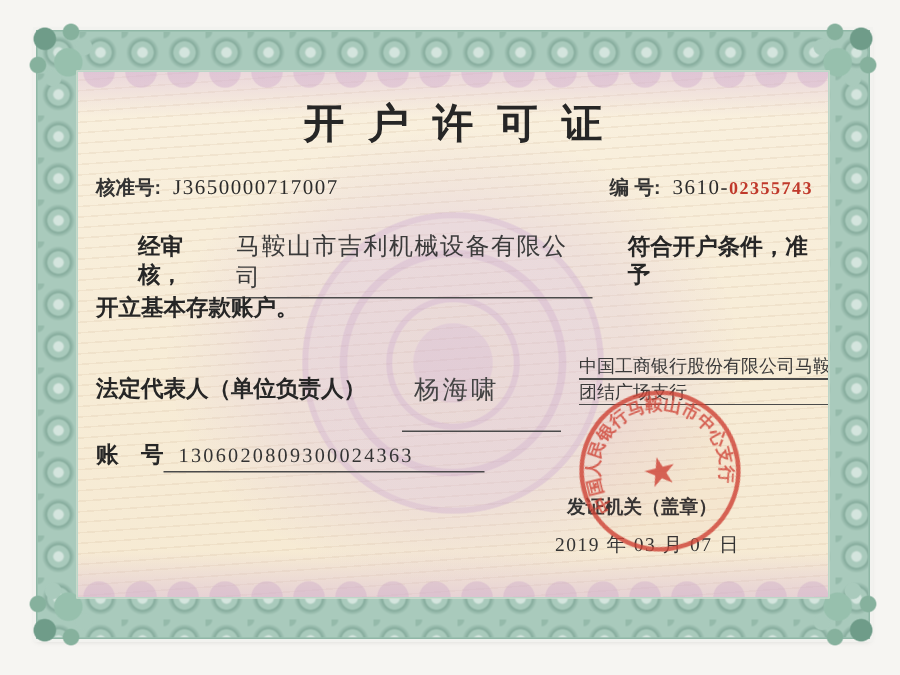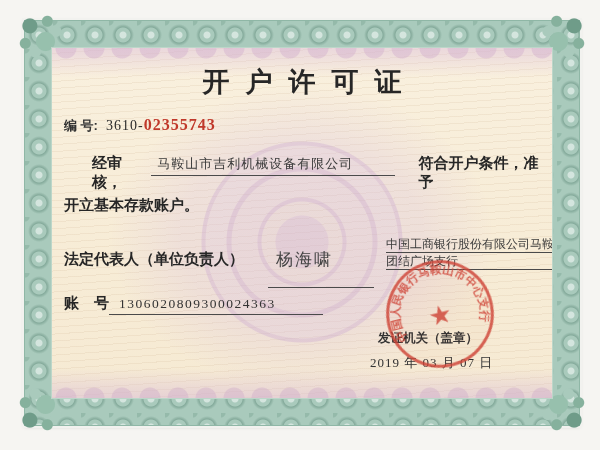--- a/index.html
+++ b/index.html
@@ -87,27 +87,27 @@
     text-align:center; font-size:27px; font-weight:bold;
     letter-spacing:16px; padding-left:16px; color:#262626;
   }
   .num-row {
     position:absolute; top:68px; left:12px; right:10px;
     display:flex; justify-content:space-between; align-items:baseline;
     font-family:"Liberation Sans", sans-serif; font-size:13px;
   }
   .num-row .lbl { font-weight:bold; color:#333; }
   .approval-value, .serial-prefix { font-family:"Liberation Serif", serif; font-size:14px; margin-left:8px; letter-spacing:1px; }
-  .serial-number { color:#c0392b; font-weight:bold; font-family:"Liberation Serif", serif; font-size:16px; letter-spacing:1px;text-align:center; }
+  .serial-number { color:#c0392b; font-weight:bold; font-family:"Liberation Serif", serif; font-size:12px; letter-spacing:1px;text-align:center; }
 
   .review-row { position:absolute; top:106px; left:40px; display:flex; align-items:baseline; }
   .b15 { font-family:"Liberation Sans", sans-serif; font-weight:bold; font-size:15px; color:#262626; }
   .u-company {
     display:inline-block; width:246px; border-bottom:1px solid #4a4a4a;
-    font-size:13px; padding:0 0 2px 6px; letter-spacing:1px; color:#3a3a3a;
+    font-size:16px; padding:0 0 2px 6px; letter-spacing:1px; color:#3a3a3a;
   }
   .open-row { position:absolute; top:148px; left:12px; }
 
   .rep-row { position:absolute; top:188px; left:12px; right:10px; height:46px; }
   .rep-label { position:absolute; left:0; top:14px; }
   .u-name {
     position:absolute; left:160px; top:12px; width:106px;
     border-bottom:1px solid #4a4a4a; font-size:17px; padding:0 0 16px 8px;
     color:#444; letter-spacing:2px;margin-left:44px;
   }
@@ -145,20 +145,23 @@
     <div class="wave top"></div>
     <div class="wave bottom"></div>
     <div class="medallion-glow"></div>
     <div class="medallion"></div>
 
     <div class="content">
 
       <div class="ttl">开户许可证</div>
 
       <div class="num-row">
+        <div>
+          <span class="lbl">核准号:</span><span class="approval-value">J3650000717007</span>
+        </div>
         <div>
           <span class="lbl">编 号:</span><span class="serial-prefix">3610-</span><span class="serial-number">02355743</span>
         </div>
       </div>
 
       <div class="review-row">
         <span class="b15">经审核，</span>
         <span class="u-company">马鞍山市吉利机械设备有限公司</span>
         <span class="b15" style="margin-left:24px">符合开户条件，准予</span>
       </div>

